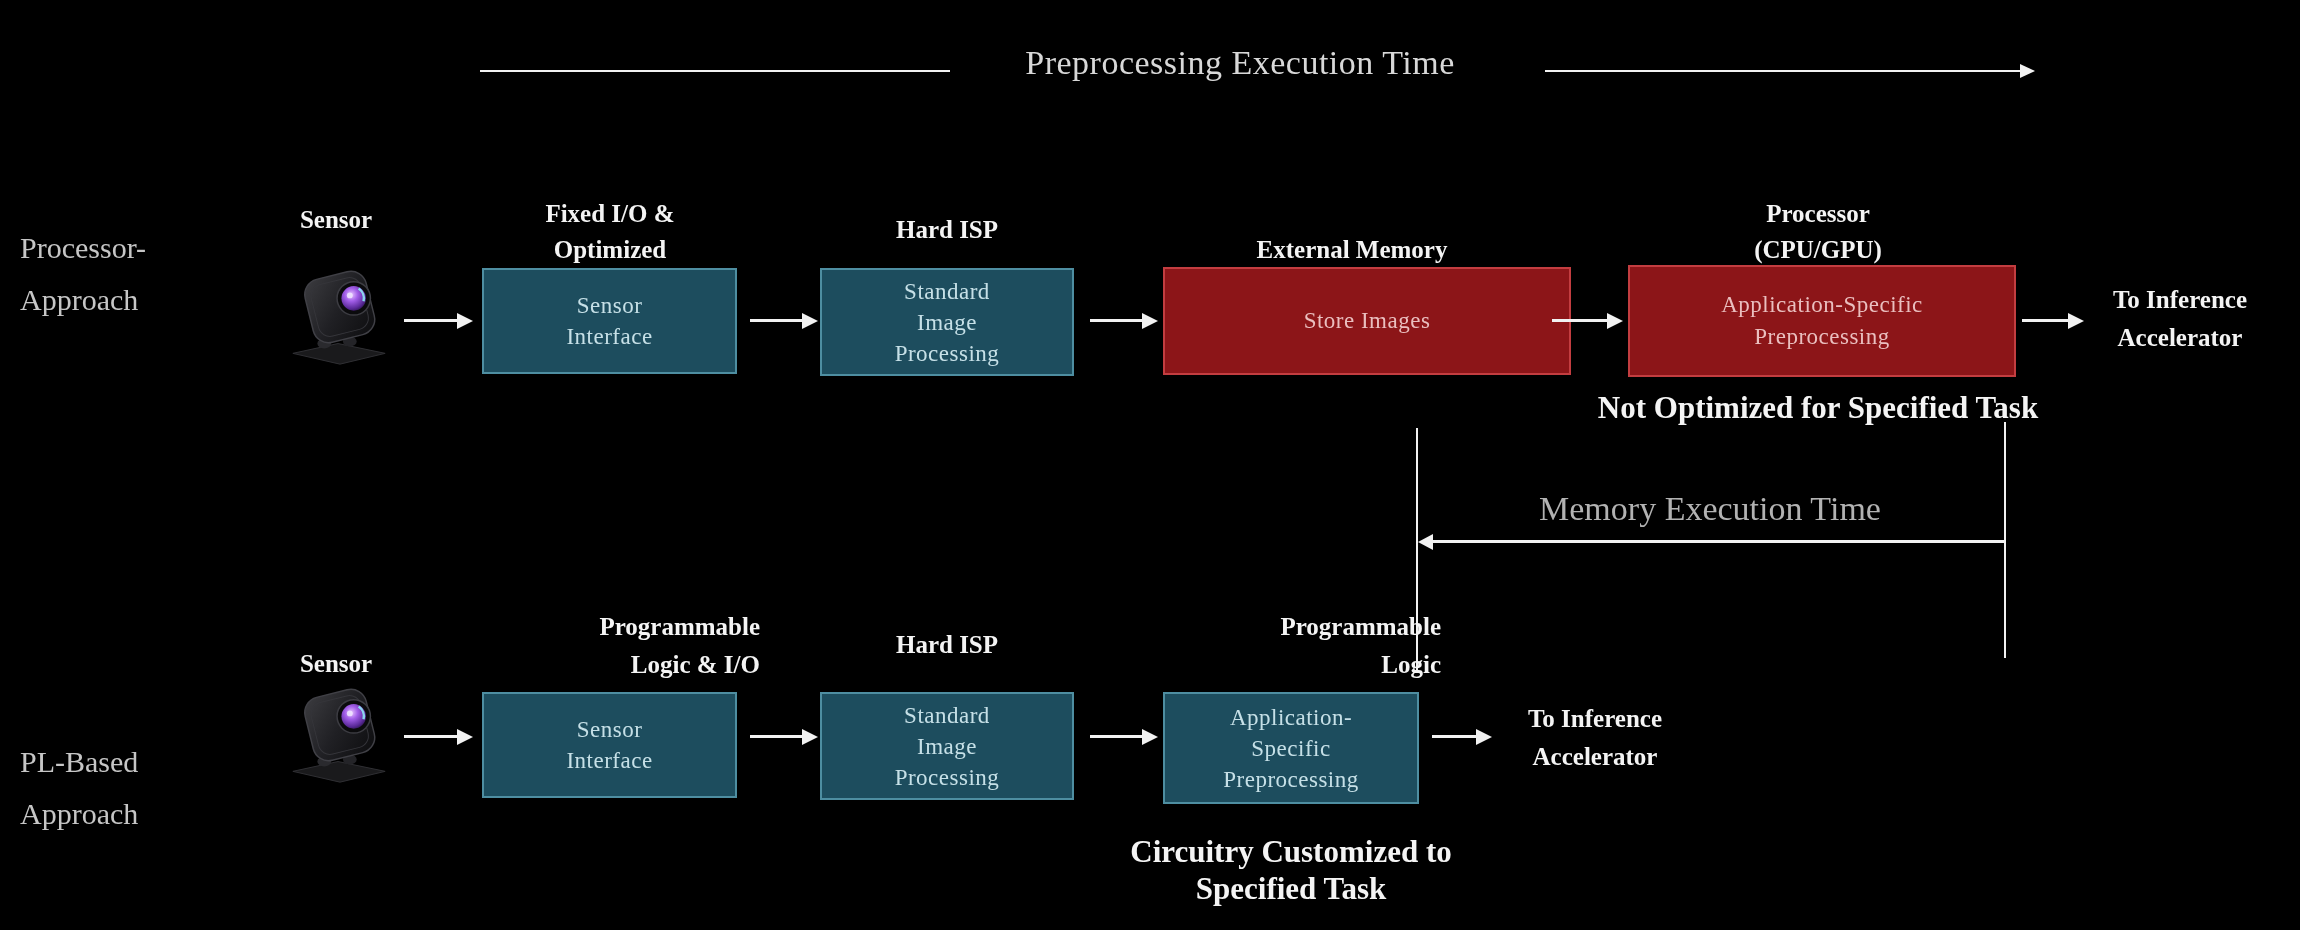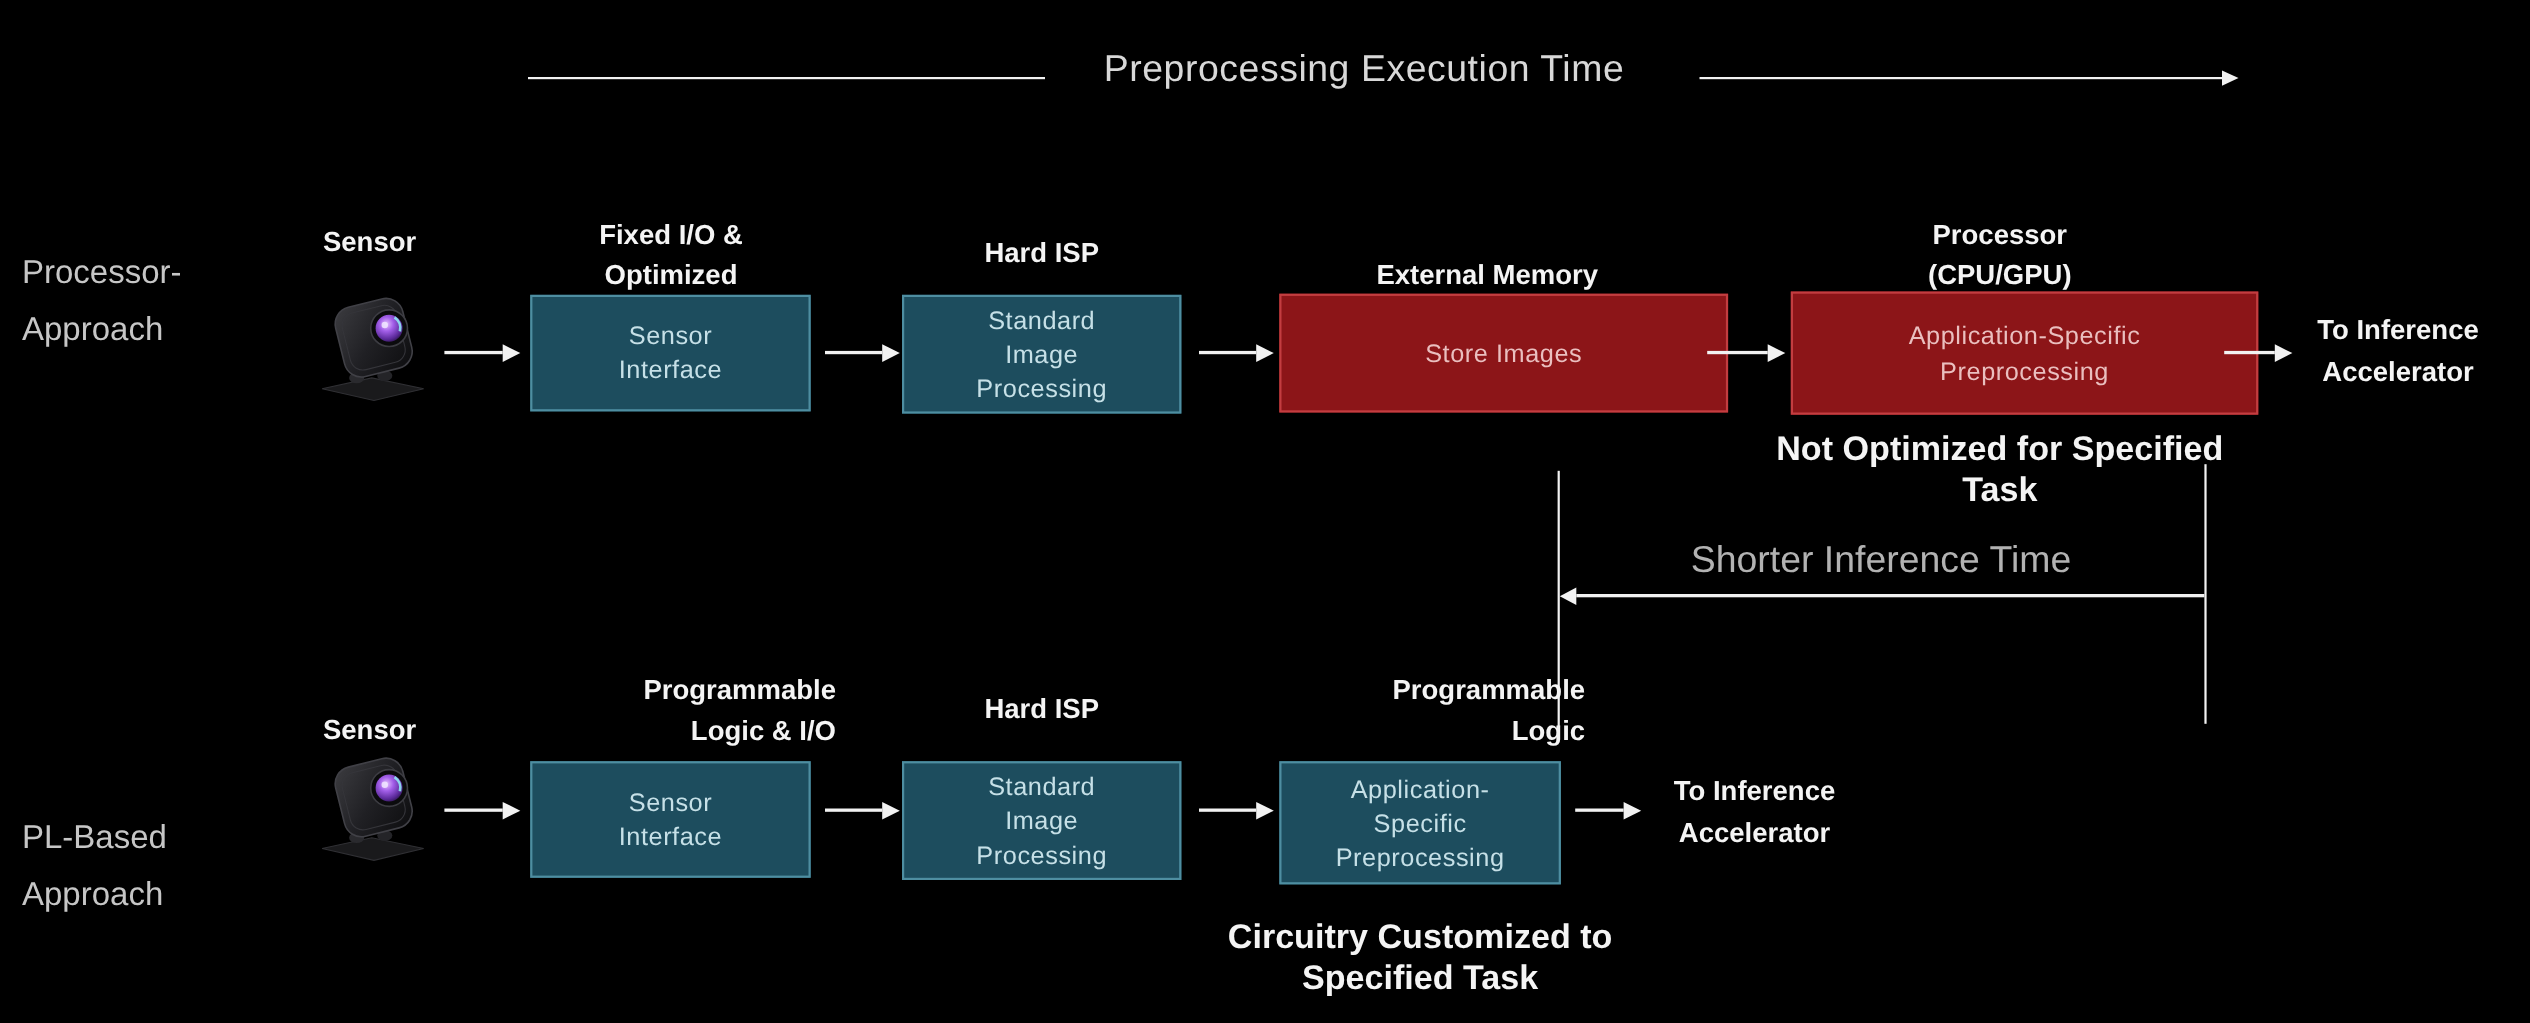--- a/index.html
+++ b/index.html
@@ -4,21 +4,21 @@
 <style>
   :root{
     --background:#000; --teal_fill:#1d4d5e; --teal_border:#4e8ea1; --teal_text:#c6e0e7;
     --red_fill:#8c1518; --red_border:#c33d40; --red_text:#eabfbf;
     --white:#f4f4f4; --gray:#c6c6c6; --arrow:#f2f2f2; --bracket_gray:#b2b2b2;
   }
   html,body{margin:0;padding:0;background:#000;}
   .canvas{
     position:relative; width:2300px; height:930px; overflow:hidden;
     background:var(--background);
-    font-family:Liberation Sans, sans-serif;
+    font-family:Liberation Serif, serif;
   }
   .abs{position:absolute;}
   
   .title-text{font-size:34px; font-weight:400; color:#d8d8d8; text-align:center; letter-spacing:.5px;}
   .approach{font-size:30px; line-height:52px; font-weight:400; color:var(--gray); }
   .hdr{font-size:25px; line-height:36px; font-weight:700; color:var(--white); text-align:center;}
   .hdr2{font-size:25px; line-height:38px; font-weight:700; color:var(--white); text-align:right;}
   .outlbl{font-size:25px; line-height:38px; font-weight:700; color:var(--white); text-align:center;}
   .note{font-size:31px; line-height:37px; font-weight:700; color:var(--white); text-align:center;}
   .bracket-label{font-size:34px; font-weight:400; color:var(--bracket_gray); text-align:center;}
@@ -120,37 +120,37 @@
   <div class="abs box red" style="left:1163px; top:267px; width:408px; height:108px;">
     <div>Store Images</div>
   </div>
 
   <div class="abs arrow-r" style="left:1552px; top:319px; width:55px;"></div>
 
   <div class="abs hdr" style="left:1668px; top:196px; width:300px;">
     <div>Processor</div>
     <div>(CPU/GPU)</div>
   </div>
-  <div class="abs box red" style="left:1628px; top:265px; width:425px; height:112px;">
+  <div class="abs box red" style="left:1628px; top:265px; width:388px; height:112px;">
     <div>Application-Specific</div>
     <div>Preprocessing</div>
   </div>
 
   <div class="abs arrow-r" style="left:2022px; top:319px; width:46px;"></div>
 
   <div class="abs outlbl" style="left:2075px; top:281px; width:210px;">
     <div>To Inference</div>
     <div>Accelerator</div>
   </div>
 
   <div class="abs note" style="left:1593px; top:389px; width:450px;">Not Optimized for Specified Task</div>
 
   <div class="abs vline" style="left:1416px; top:428px; height:244px;"></div>
   <div class="abs vline" style="left:2004px; top:422px; height:236px;"></div>
-  <div class="abs bracket-label" style="left:1460px; top:490px; width:500px;">Shorter Inference Time</div>
+  <div class="abs bracket-label" style="left:1460px; top:490px; width:500px;">Memory Execution Time</div>
   <div class="abs arrow-l" style="left:1433px; top:540px; width:571px;"></div>
 
   <div class="abs approach" style="left:20px; top:736px; width:220px;">
     <div>PL-Based</div>
     <div>Approach</div>
   </div>
 
   <div class="abs hdr" style="left:276px; top:646px; width:120px;">Sensor</div>
   <svg class="abs camera" style="left:285px; top:686px;" viewBox="0 0 110 100">
       <use href="#cameraShape"></use>

